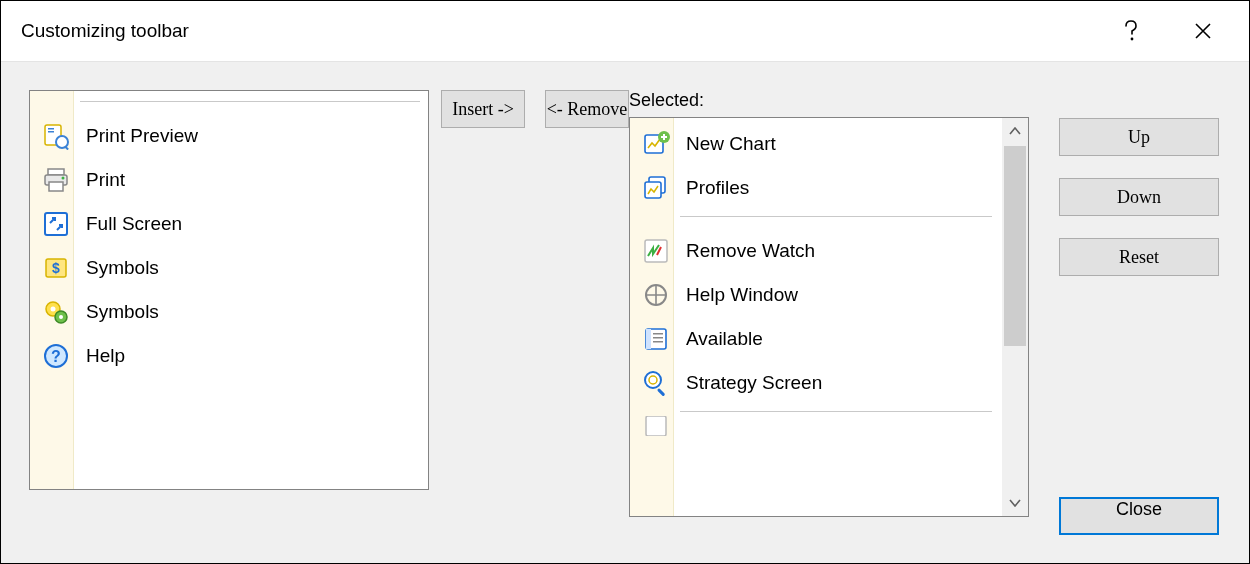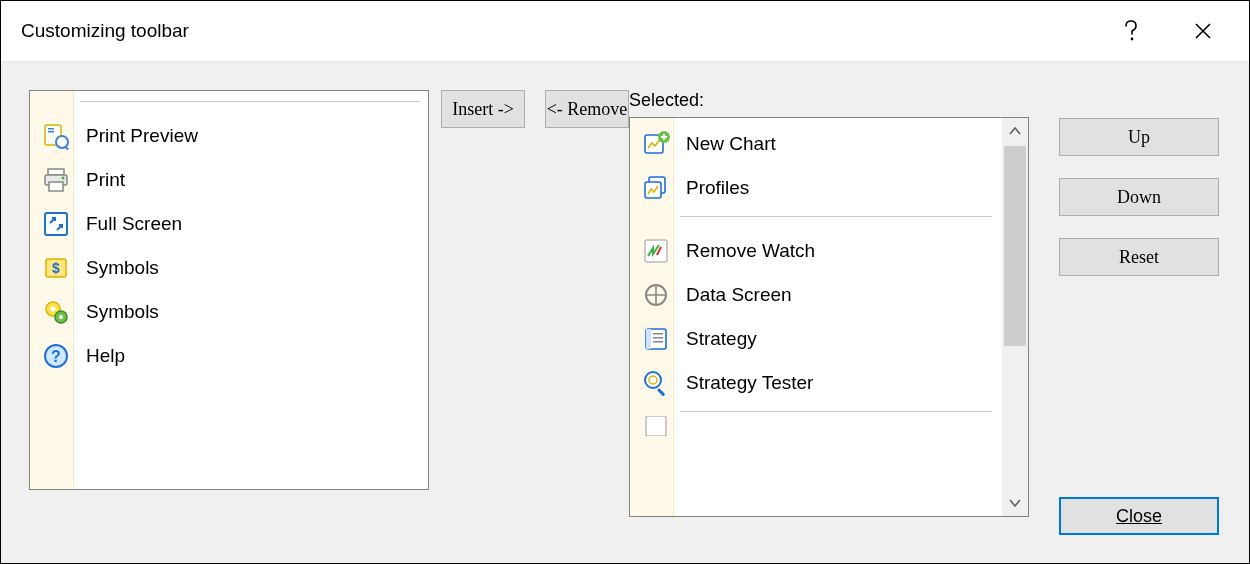--- a/index.html
+++ b/index.html
@@ -119,24 +119,23 @@
     justify-content:center;
     font-family:Liberation Serif, serif;
   }
   .btn-close {
     width: 160px;
     height: 38px;
     background: #e1e1e1;
     border: 2px solid #0078d7;
     font-size: 18px;
     display:flex;
-    align-items:center;
+    align-items:flex-start;
     justify-content:center;
     cursor: default;
-    text-decoration: underline;
   }
   .right-stack { display:flex; flex-direction:column; gap:22px; align-items:center; margin-top:2px;}
   .right-spacer { flex:1; }
 
   
   .vscroll {
     position:absolute;
     top:0; right:0; bottom:0;
     width: 26px;
     background: #f0f0f0;
@@ -330,46 +329,46 @@
               <span class="lbl">Remove Watch</span>
             </div>
 
             <div class="item">
               <span class="ico">
                 <svg width="26" height="26" viewBox="0 0 26 26">
                   <circle cx="13" cy="13" r="10" fill="none" stroke="#888" stroke-width="2"></circle>
                   <path d="M13 3 L13 23 M3 13 L23 13" stroke="#888" stroke-width="1.6"></path>
                 </svg>
               </span>
-              <span class="lbl">Data Screen</span>
+              <span class="lbl">Help Window</span>
             </div>
 
 
             <div class="item">
               <span class="ico">
                 <svg width="26" height="26" viewBox="0 0 26 26">
                   <rect x="3" y="3" width="20" height="20" rx="2" fill="#fff" stroke="#1e6fd6" stroke-width="1.6"></rect>
                   <rect x="3" y="3" width="5" height="20" fill="#cfe3ff"></rect>
                   <rect x="10" y="7" width="10" height="1.5" fill="#888"></rect>
                   <rect x="10" y="11" width="10" height="1.5" fill="#888"></rect>
                   <rect x="10" y="15" width="10" height="1.5" fill="#888"></rect>
                 </svg>
               </span>
-              <span class="lbl">Strategy</span>
+              <span class="lbl">Available</span>
             </div>
 
             <div class="item">
               <span class="ico">
                 <svg width="28" height="28" viewBox="0 0 28 28">
                   <circle cx="11" cy="11" r="8" fill="#fff" stroke="#1e6fd6" stroke-width="2"></circle>
                   <circle cx="11" cy="11" r="4" fill="none" stroke="#d8b400" stroke-width="1.5"></circle>
                   <rect x="17" y="19" width="9" height="3" rx="1.5" transform="rotate(45 17 19)" fill="#1e6fd6"></rect>
                 </svg>
               </span>
-              <span class="lbl">Strategy Tester</span>
+              <span class="lbl">Strategy Screen</span>
             </div>
 
             <div class="sep-full" style="margin-bottom:4px;"></div>
 
             <div class="item" style="height:20px; overflow:hidden;">
               <span class="ico">
                 <svg width="26" height="26" viewBox="0 0 26 26">
                   <rect x="3" y="3" width="20" height="20" rx="2" fill="#fff" stroke="#bbb" stroke-width="1.5"></rect>
                 </svg>
               </span>

